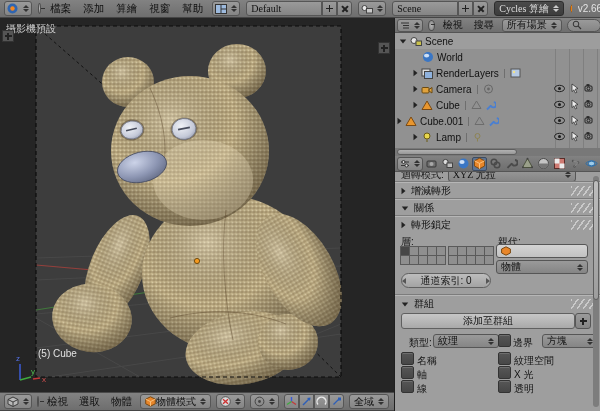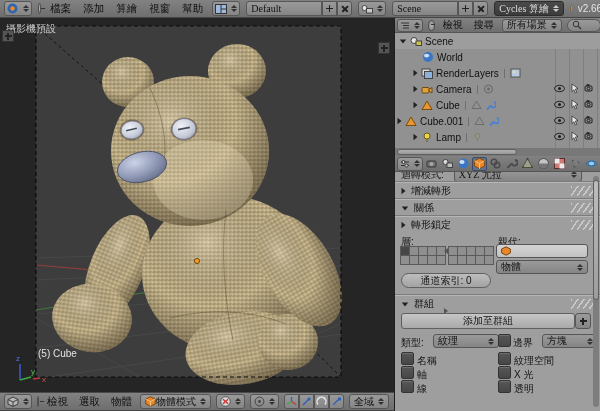--- a/index.html
+++ b/index.html
@@ -61,27 +61,27 @@
   .sep{width:1px;height:9px;background:#6e6e6e;margin:0 2px;}
   .treecols{position:absolute;right:0;top:0;height:115px;display:flex;}
   .treecols i{width:1px;height:115px;background:rgba(0,0,0,.12);margin-left:13px;}
   #hscroll{position:absolute;left:0;top:130px;width:206px;height:8px;background:#787878;}
   #hscroll .thumb{position:absolute;left:2px;top:1px;width:120px;height:6px;border-radius:3px;background:linear-gradient(#b2b2b2,#979797);border:1px solid #5e5e5e;box-sizing:border-box;}
   #props-header{position:absolute;left:0;top:138px;width:206px;height:16px;display:flex;align-items:center;gap:1px;
       background:linear-gradient(#828282,#6e6e6e);border-bottom:1px solid #555;padding-left:2px;box-sizing:border-box;}
   .ptab{width:15px;height:14px;display:flex;align-items:center;justify-content:center;border-radius:2px;}
   .ptab.active{background:#5e7493;border:1px solid #3c4b61;box-sizing:border-box;}
   #props{position:absolute;left:0;top:154px;width:206px;height:239px;background:#9e9e9e;overflow:hidden;font-size:10px;}
-  .prow{display:flex;align-items:center;gap:10px;padding:0 6px;}
+  .prow{display:flex;align-items:center;gap:4px;padding:0 6px;}
   .phdr{position:relative;display:flex;align-items:center;gap:5px;height:16px;padding:0 6px;
         border-top:1px solid #b6b6b6;box-shadow:0 -1px 0 #7c7c7c;font-size:10px;color:#0e0e0e;}
   .wbtn{height:14px;background:linear-gradient(#c6c6c6,#a9a9a9);border:1px solid #606060;border-radius:3px;
         display:flex;align-items:flex-end;justify-content:center;color:#111;}
   .pill{height:13px;border-radius:8px;background:linear-gradient(#bdbdbd,#a3a3a3);border:1px solid #606060;
-        display:flex;align-items:center;justify-content:center;gap:20px;color:#111;flex-direction:column;}
+        display:flex;align-items:center;justify-content:center;gap:14px;color:#111;}
   .pill .la{width:0;height:0;border-top:3px solid transparent;border-bottom:3px solid transparent;border-right:4px solid #555;}
   .pill .ra{width:0;height:0;border-top:3px solid transparent;border-bottom:3px solid transparent;border-left:4px solid #555;}
   .minigrid{display:grid;grid-template-columns:repeat(5,8px);grid-auto-rows:8px;gap:1px;background:#5a5a5a;border:1px solid #5a5a5a;}
   .minigrid span{background:#8f8f8f;}
   .minigrid span.on{background:#474747;}
   #vscroll{position:absolute;right:1px;top:158px;width:6px;height:231px;background:#7d7d7d;border-radius:3px;}
   #vscroll .thumb{position:absolute;left:0;top:4px;width:6px;height:120px;background:linear-gradient(#bdbdbd,#9d9d9d);border-radius:3px;border:1px solid #5e5e5e;box-sizing:border-box;}
   .abs{position:absolute;}
 </style>
 </head>
@@ -737,21 +737,21 @@
         <span class="grip"></span>
       </div>
       <div style="position:relative;height:20px">
         <div class="wbtn abs" style="left:6px;top:1px;width:172px">
           <span>添加至群組</span>
         </div>
         <div class="sqbtn plus abs" style="left:180px;top:1px;height:14px;width:14px;border-radius:3px"></div>
       </div>
 
       <div style="position:relative;height:92px">
-        <span class="lbl abs" style="left:6px;top:4px">類型:</span>
+        <span class="lbl abs" style="left:14px;top:4px">類型:</span>
         <div class="btnfield abs" style="left:38px;top:2px;width:56px;height:12px;justify-content:space-between">
           <span>紋理</span>
           <span class="ddarrows">
               <i class="up"></i>
               <i class="dn"></i>
             </span>
         </div>
         <span class="cb abs" style="left:103px;top:2px"></span>
         <span class="lbl abs" style="left:118px;top:4px">邊界</span>
         <div class="btnfield abs" style="left:147px;top:2px;width:46px;height:12px;justify-content:space-between">

